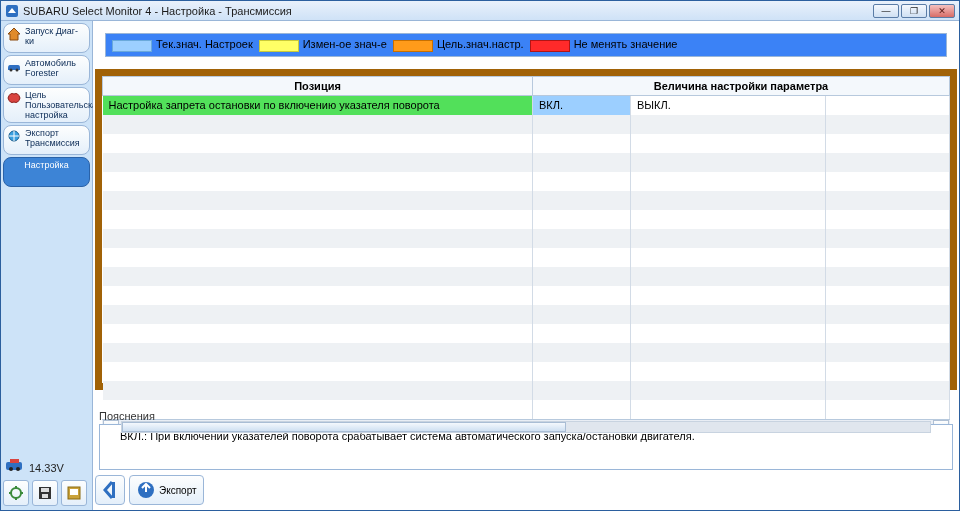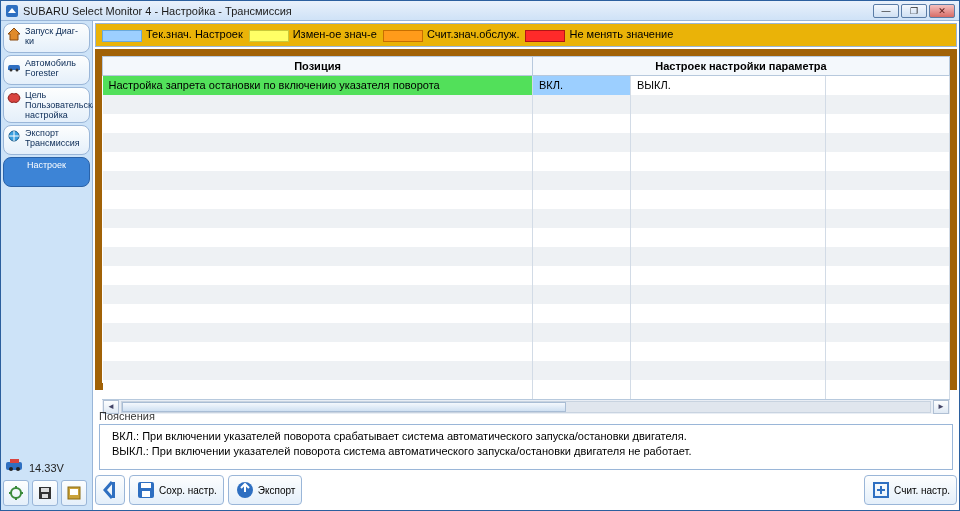--- a/index.html
+++ b/index.html
@@ -18,40 +18,40 @@
   .navbtn.active { background: #3d84d6; border-color: #2a62a8; }
   .navbtn.active .lbl { color: #fff; }
   .sidebar .flex { flex: 1; }
   .status { display:flex; align-items:flex-end; padding:4px 2px; font-size:11px; color:#222;}
   .status .ic { width:20px; height:16px; margin-right:4px;}
   .lowbtn { background: linear-gradient(#fdfefe,#e4effa); border:1px solid #9ab6d8; border-radius:4px; margin:2px 0; padding:2px; display:flex; align-items:center; font-size:9px; line-height:10px; cursor:default;}
   .lowbtn .ic { width:18px; height:18px; margin-right:3px; display:inline-flex; align-items:center; justify-content:center;}
   .iconrow { display:flex; gap:3px; padding:2px 0;}
   .sqbtn { width:26px; height:26px; background:linear-gradient(#fdfefe,#e4effa); border:1px solid #9ab6d8; border-radius:3px; display:inline-flex; align-items:center; justify-content:center; cursor:default;}
   .main { flex: 1; display: flex; flex-direction: column; background: #fff; min-width:0; }
-  .legend { height: 24px; border: 1px solid #9ab6d8; margin: 2px; display: flex; align-items: center; padding: 8px 6px; gap: 6px; font-size: 11px; background:#eab308;}
+  .legend { height: 24px; border: 1px solid #9ab6d8; margin: 12px; display: flex; align-items: center; padding: 8px 6px; gap: 6px; font-size: 11px; background:#3b82f6;}
   .swatch { display:inline-block; width: 40px; height: 12px; border:1px solid #888; vertical-align:middle; margin-right:4px;}
   .sw-blue { background:#9ccfff; border-color:#6aa9db;}
   .sw-yellow { background:#ffff66; border-color:#c9c93a;}
   .sw-orange { background:#ff9b1a; border-color:#c76f00;}
   .sw-red { background:#ff2a2a; border-color:#b11515;}
   .tablewrap { flex:1; margin:0 2px; border:7px solid #a16207; display:flex; flex-direction:column; min-height:0;}
   table { width:100%; border-collapse: collapse; table-layout: fixed; }
   thead th { background:#f4f8fc; border:1px solid #b7c9dd; font-weight:bold; font-size:11px; padding:3px 4px; text-align:center;}
   tbody td { border-right:1px solid #d2dbe6; height:19px; padding:2px 6px; font-size:11px; white-space:nowrap; overflow:hidden; text-overflow:ellipsis;}
   tbody tr:nth-child(odd) td { background:#ffffff; }
   tbody tr:nth-child(even) td { background:#eef1f4; }
   .cell-green { background:#52e05a !important;margin-left:29px; }
   .cell-blue { background:#9ccfff !important; }
   .scrollbar-h { height:16px; background:#e9eef5; border-top:1px solid #b7c9dd; display:flex; align-items:center;}
   .sb-btn { width:16px; height:14px; background:linear-gradient(#fdfefe,#dfe9f4); border:1px solid #b0c0d4; margin:0 1px; display:inline-flex; align-items:center; justify-content:center; font-size:8px; color:#446;}
   .sb-track { flex:1; height:12px; background:#e0e6ee; border:1px solid #c8d3e0; position:relative; margin:0 1px;}
   .sb-thumb { position:absolute; top:0; bottom:0; left:0; width:55%; background:linear-gradient(#f4f8fd,#cfe0f2); border:1px solid #a9bdd5;}
   .explain-lbl { margin:20px 6px 0 6px; font-size:11px; color:#333;}
-  .explain { margin:2px 6px 2px 6px; border:1px solid #9ab6d8; background:#fff; padding:4px 12px; font-size:11px; line-height:15px; height:46px;}
+  .explain { margin:2px 6px 2px 6px; border:1px solid #9ab6d8; background:#fff; padding:4px 20px; font-size:11px; line-height:15px; height:46px;}
   .footer { height:36px; margin:0 2px 2px 2px; display:flex; align-items:center; gap:4px;}
   .footer .fspacer { flex:1;}
   .tbtn { height:30px; background:linear-gradient(#fdfefe,#e4effa); border:1px solid #9ab6d8; border-radius:4px; padding:0 6px; display:flex; align-items:center; font-size:10px; line-height:11px; cursor:default;}
   .tbtn .ic { width:20px; height:20px; margin-right:3px; display:inline-flex; align-items:center; justify-content:center;}
   .tbtn.nav { width:30px; padding:0; justify-content:center;}
   .tbtn.disabled { opacity:.55; }
   svg { display:block; }
 </style>
 </head>
 <body>
@@ -104,21 +104,21 @@
       <div class="navbtn">
         <span class="ic">
             <svg width="16" height="16" viewBox="0 0 16 16">
               <circle cx="8" cy="8" r="5" fill="#3aa0e0" stroke="#1a5f90"></circle>
               <path d="M8 3 L8 13 M3 8 L13 8" stroke="#fff"></path>
             </svg>
           </span>
         <span class="lbl">Экспорт Трансмиссия</span>
       </div>
       <div class="navbtn active">
-        <span class="lbl" style="text-align:center;width:100%;">Настроек</span>
+        <span class="lbl" style="text-align:center;width:100%;">Настройка</span>
       </div>
 
       <div class="flex"></div>
 
       <div class="status">
         <span class="ic">
             <svg width="20" height="16" viewBox="0 0 20 16">
               <rect x="1" y="4" width="16" height="8" rx="2" fill="#2e6fc1"></rect>
               <circle cx="6" cy="11" r="2" fill="#222"></circle>
               <circle cx="13" cy="11" r="2" fill="#222"></circle>
@@ -148,36 +148,36 @@
             </svg>
           </span>
       </div>
     </div>
 
     <div class="main">
 
       <div class="legend">
         <span><span class="swatch sw-blue"></span><span>Тек.знач. Настроек</span></span>
         <span><span class="swatch sw-yellow"></span><span>Измен-ое знач-е</span></span>
-        <span><span class="swatch sw-orange"></span><span>Счит.знач.обслуж.</span></span>
+        <span><span class="swatch sw-orange"></span><span>Цель.знач.настр.</span></span>
         <span><span class="swatch sw-red"></span><span>Не менять значение</span></span>
       </div>
 
       <div class="tablewrap">
         <table>
           <colgroup>
               <col style="width:430px">
               <col style="width:98px">
               <col style="width:195px">
               <col>
             </colgroup>
           <thead>
             <tr>
               <th>Позиция</th>
-              <th colspan="3">Настроек настройки параметра</th>
+              <th colspan="3">Величина настройки параметра</th>
             </tr>
           </thead>
           <tbody>
             <tr>
               <td class="cell-green">Настройка запрета остановки по включению указателя поворота</td>
               <td class="cell-blue">ВКЛ.</td>
               <td>ВЫКЛ.</td>
               <td></td>
             </tr>
             <tr>
@@ -284,55 +284,35 @@
           <div class="sb-track">
               <div class="sb-thumb"></div>
             </div>
           <span class="sb-btn">►</span>
         </div>
       </div>
 
       <div class="explain-lbl">Пояснения</div>
       <div class="explain">
         <div>ВКЛ.: При включении указателей поворота срабатывает система автоматического запуска/остановки двигателя.</div>
-        <div>ВЫКЛ.: При включении указателей поворота система автоматического запуска/остановки двигателя не работает.</div>
       </div>
 
       <div class="footer">
         <div class="tbtn nav">
           <svg width="16" height="20" viewBox="0 0 16 20">
               <path d="M10 2 L3 10 L10 18" fill="none" stroke="#2e6fc1" stroke-width="3"></path>
               <rect x="10" y="2" width="3" height="16" fill="#2e6fc1"></rect>
             </svg>
-        </div>
-        <div class="tbtn">
-          <span class="ic">
-              <svg width="20" height="20" viewBox="0 0 20 20">
-                <rect x="2" y="2" width="16" height="16" fill="#2e6fc1" rx="2"></rect>
-                <rect x="5" y="3" width="10" height="5" fill="#fff"></rect>
-                <rect x="6" y="11" width="8" height="6" fill="#fff"></rect>
-              </svg>
-            </span>
-          <span>Сохр. настр.</span>
         </div>
         <div class="tbtn">
           <span class="ic">
               <svg width="20" height="20" viewBox="0 0 20 20">
                 <circle cx="10" cy="10" r="8" fill="#2e6fc1"></circle>
                 <path d="M10 4 L10 12 M6 8 L10 4 L14 8" stroke="#fff" stroke-width="2" fill="none"></path>
               </svg>
             </span>
           <span>Экспорт</span>
         </div>
         <div class="fspacer"></div>
-        <div class="tbtn">
-          <span class="ic">
-              <svg width="20" height="20" viewBox="0 0 20 20">
-                <rect x="3" y="3" width="14" height="14" fill="none" stroke="#2e6fc1" stroke-width="2"></rect>
-                <path d="M6 10 L14 10 M10 6 L10 14" stroke="#2e6fc1" stroke-width="2"></path>
-              </svg>
-            </span>
-          <span>Счит. настр.</span>
-        </div>
       </div>
     </div>
   </div>
 </div>
 
 </body></html>

